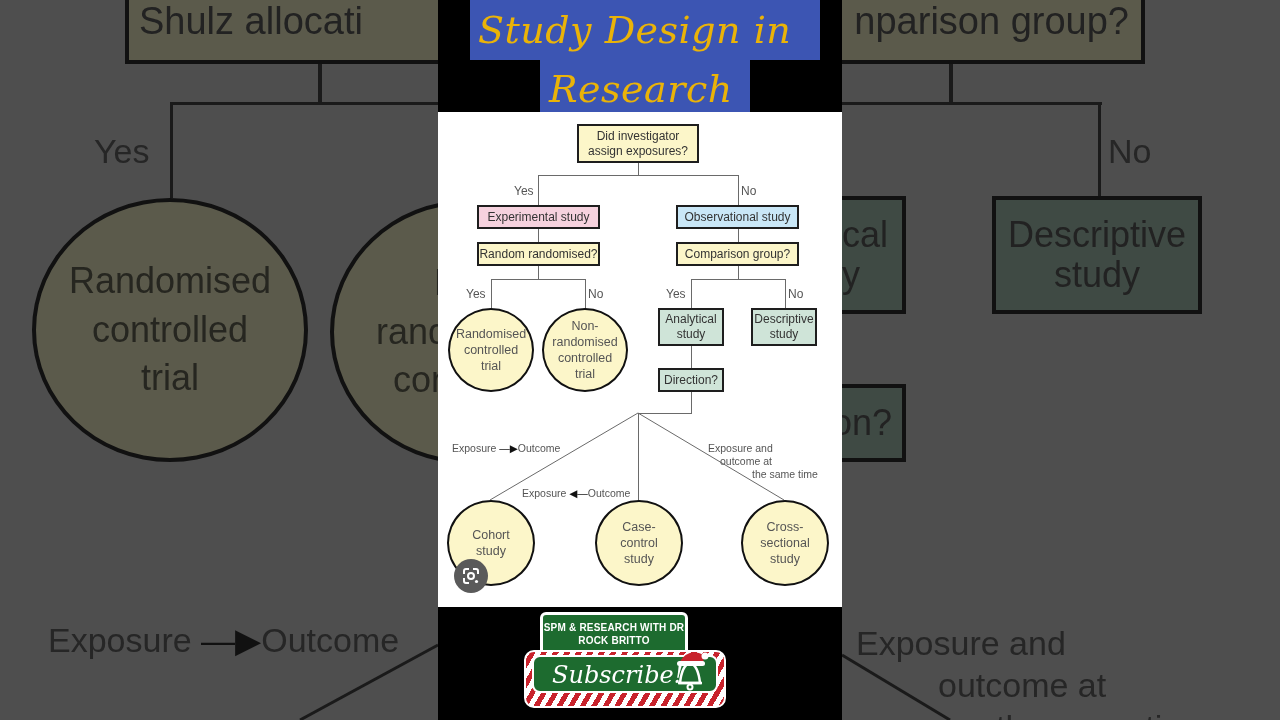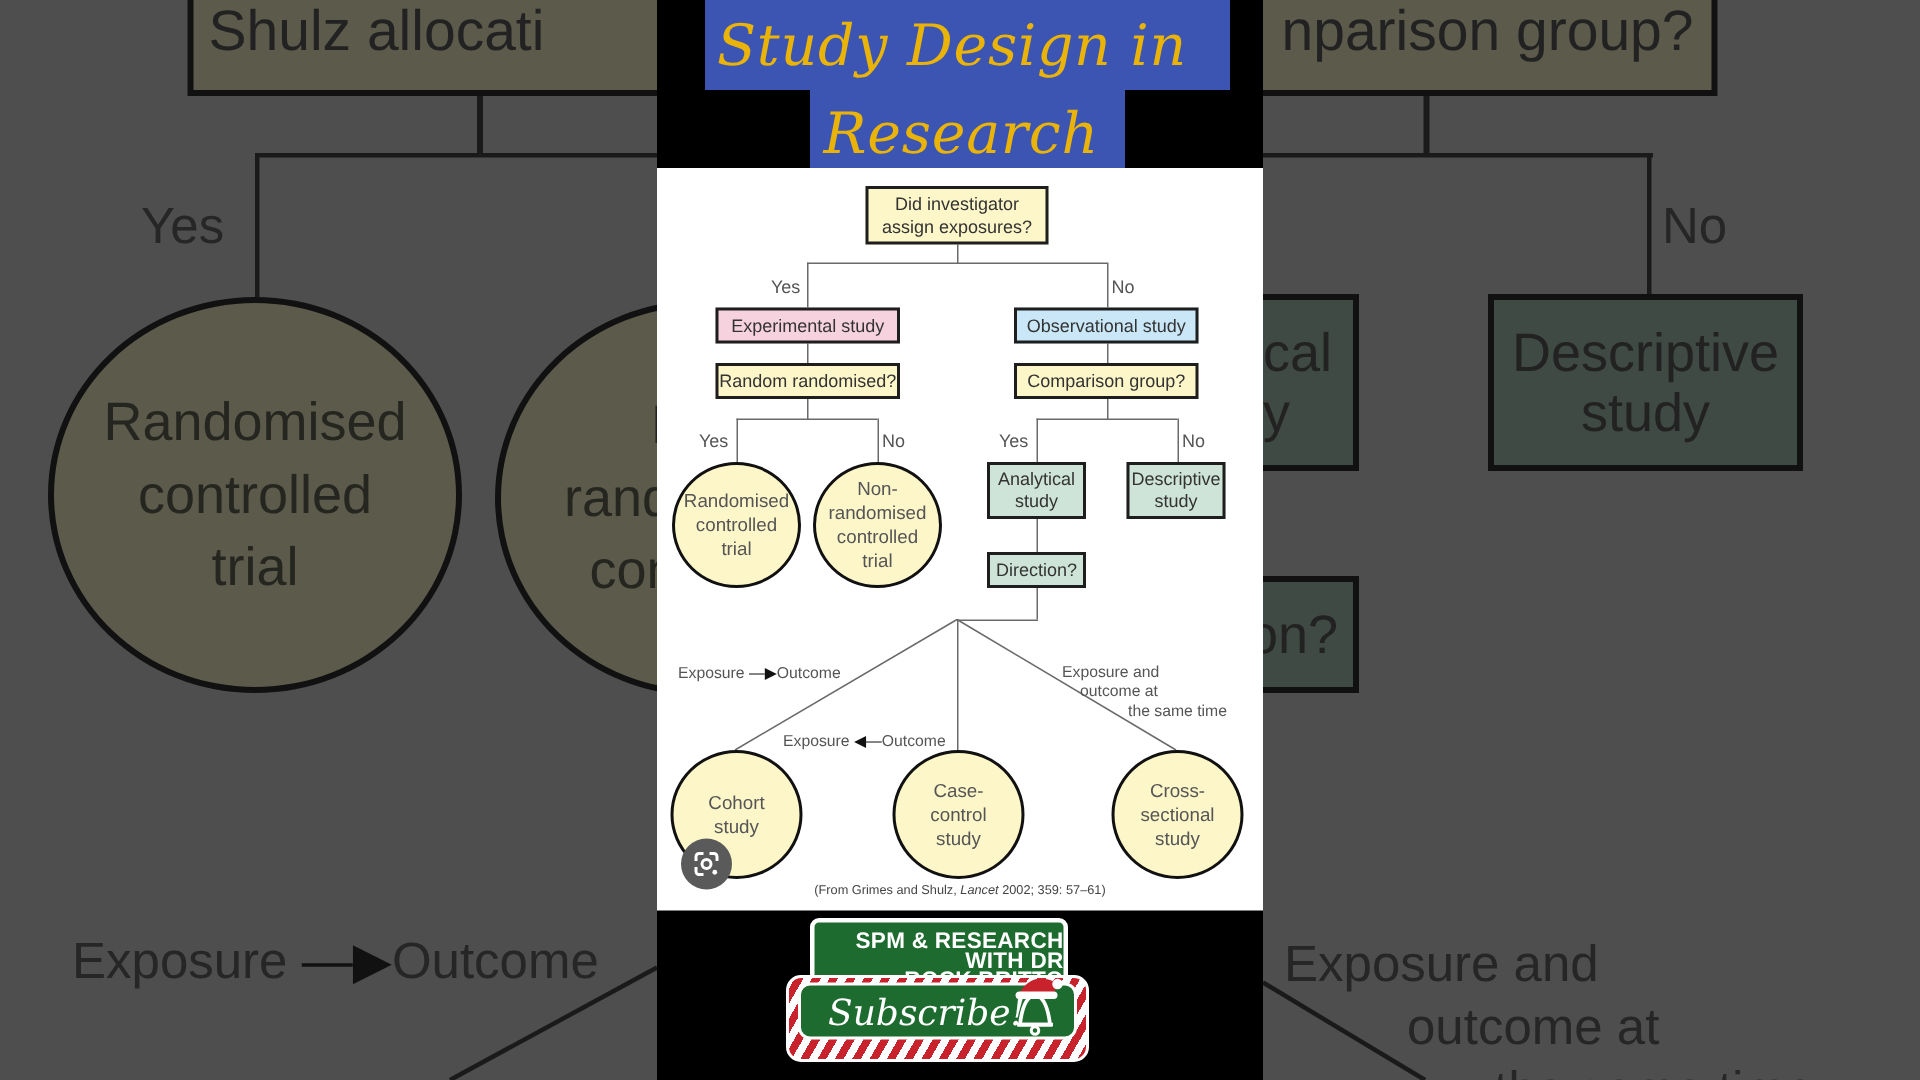--- a/index.html
+++ b/index.html
@@ -41,23 +41,23 @@
   .lbl.small { font-size: 10.5px; }
   .wire { position: absolute; background: #6a6a6a; }
 
   .citation { position: absolute; left: 0; width: 404px; top: 476px; text-align: center; font-size: 8.5px; color: #444; }
 
   .lens-btn { position: absolute; left: 454px; top: 559px; width: 34px; height: 34px; border-radius: 50%;
               background: #5a5a5a; display: flex; align-items: center; justify-content: center; }
 
   
   .sticker { position: absolute; left: 524px; top: 612px; width: 200px; height: 100px; }
-  .stk-top { position: absolute; left: 16px; top: 0; width: 172px; height: 44px; background: #1d6b2f;
-             border: 3px solid #fff; border-radius: 6px; color: #fff; font-size: 15px; font-weight: bold;
-             text-align: right; line-height: 13px; padding-top: 6px; letter-spacing: 0.2px; }
+  .stk-top { position: absolute; left: 16px; top: 0; width: 148px; height: 44px; background: #1d6b2f;
+             border: 3px solid #fff; border-radius: 6px; color: #fff; font-size: 10px; font-weight: bold;
+             text-align: center; line-height: 13px; padding-top: 6px; letter-spacing: 0.2px; }
   .stk-bottom { position: absolute; left: 0; top: 38px; width: 202px; height: 58px; border-radius: 10px;
                 background: repeating-linear-gradient(-60deg, #c8232c 0 5px, #fff 5px 10px); border: 2px solid #fff; }
   .stk-inner { position: absolute; left: 6px; top: 3px; width: 186px; height: 38px; background: #1d6b2f;
                border: 2px solid #fff; border-radius: 8px; }
   .stk-text { position: absolute; left: 18px; top: 4px; color: #fff; font-family: "DejaVu Serif", serif; font-style: italic;
               font-size: 24px; white-space: nowrap; }
   .bell { position: absolute; right: 6px; top: -14px; width: 40px; height: 50px; }
 </style>
 </head>
 <body>
@@ -232,23 +232,20 @@
       </div>
   </div>
   <div class="circle" style="left:303px; top:388px; width:88px; height:86px;">
     <div>
         <div>Cross-</div>
         <div>sectional</div>
         <div>study</div>
       </div>
   </div>
 
-  <div class="citation">
-    <span>(From Grimes and Shulz, </span><i>Lancet</i><span> 2002; 359: 57–61)</span>
-  </div>
 </div>
 
 <div class="lens-btn">
   <svg width="20" height="20" viewBox="0 0 20 20">
     <path d="M3 8 V5 a2 2 0 0 1 2-2 h3" stroke="#fff" stroke-width="2" fill="none"></path>
     <path d="M12 3 h3 a2 2 0 0 1 2 2 v3" stroke="#fff" stroke-width="2" fill="none"></path>
     <path d="M3 12 v3 a2 2 0 0 0 2 2 h3" stroke="#fff" stroke-width="2" fill="none"></path>
     <circle cx="10" cy="10" r="3" stroke="#fff" stroke-width="2" fill="none"></circle>
     <circle cx="15.5" cy="15.5" r="1.6" fill="#fff"></circle>
   </svg>

